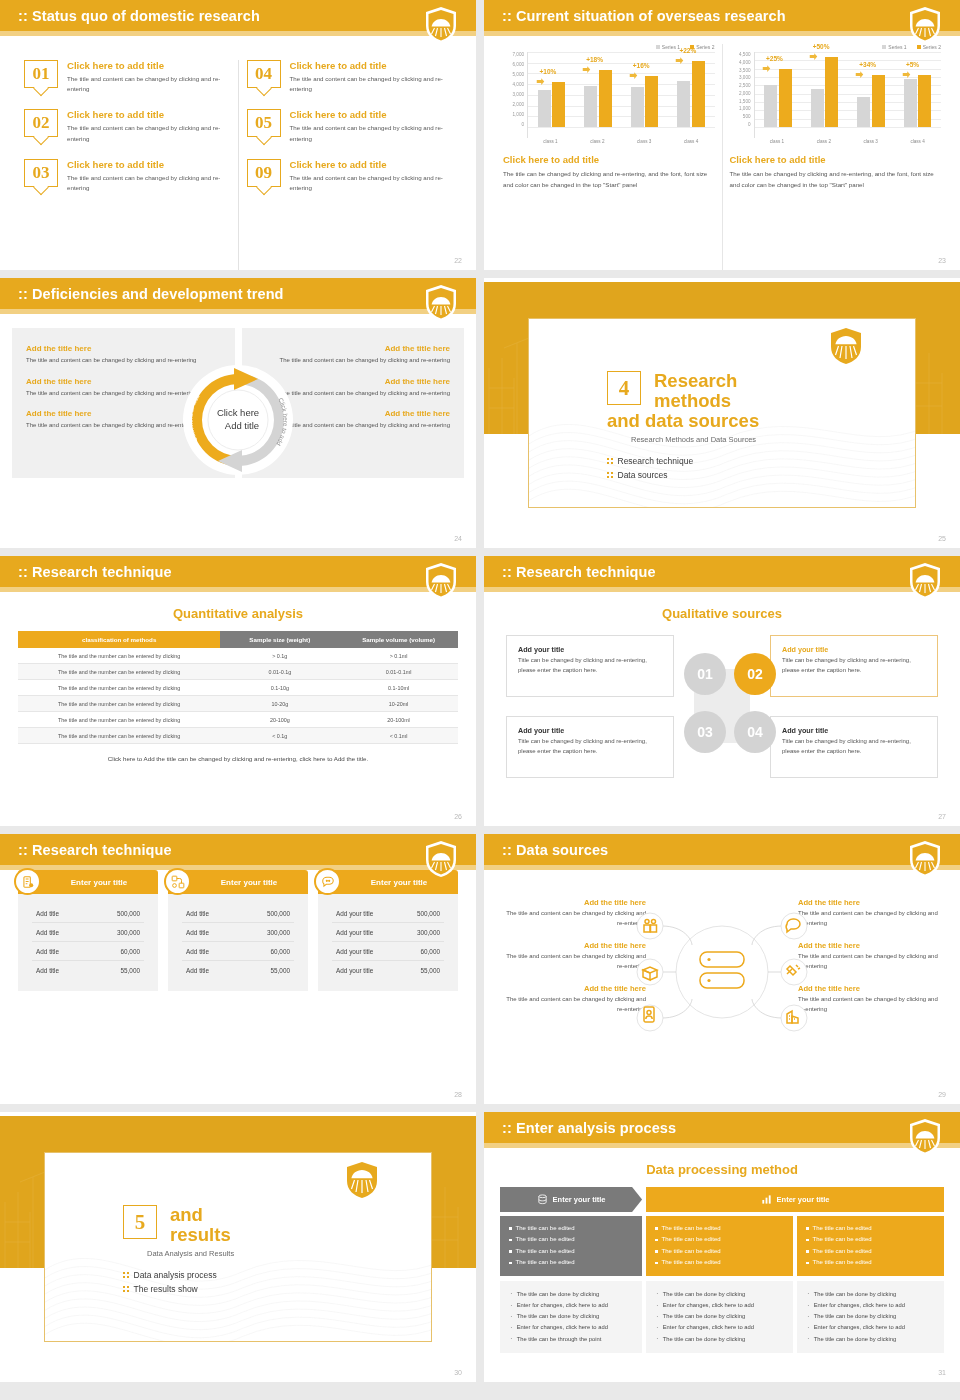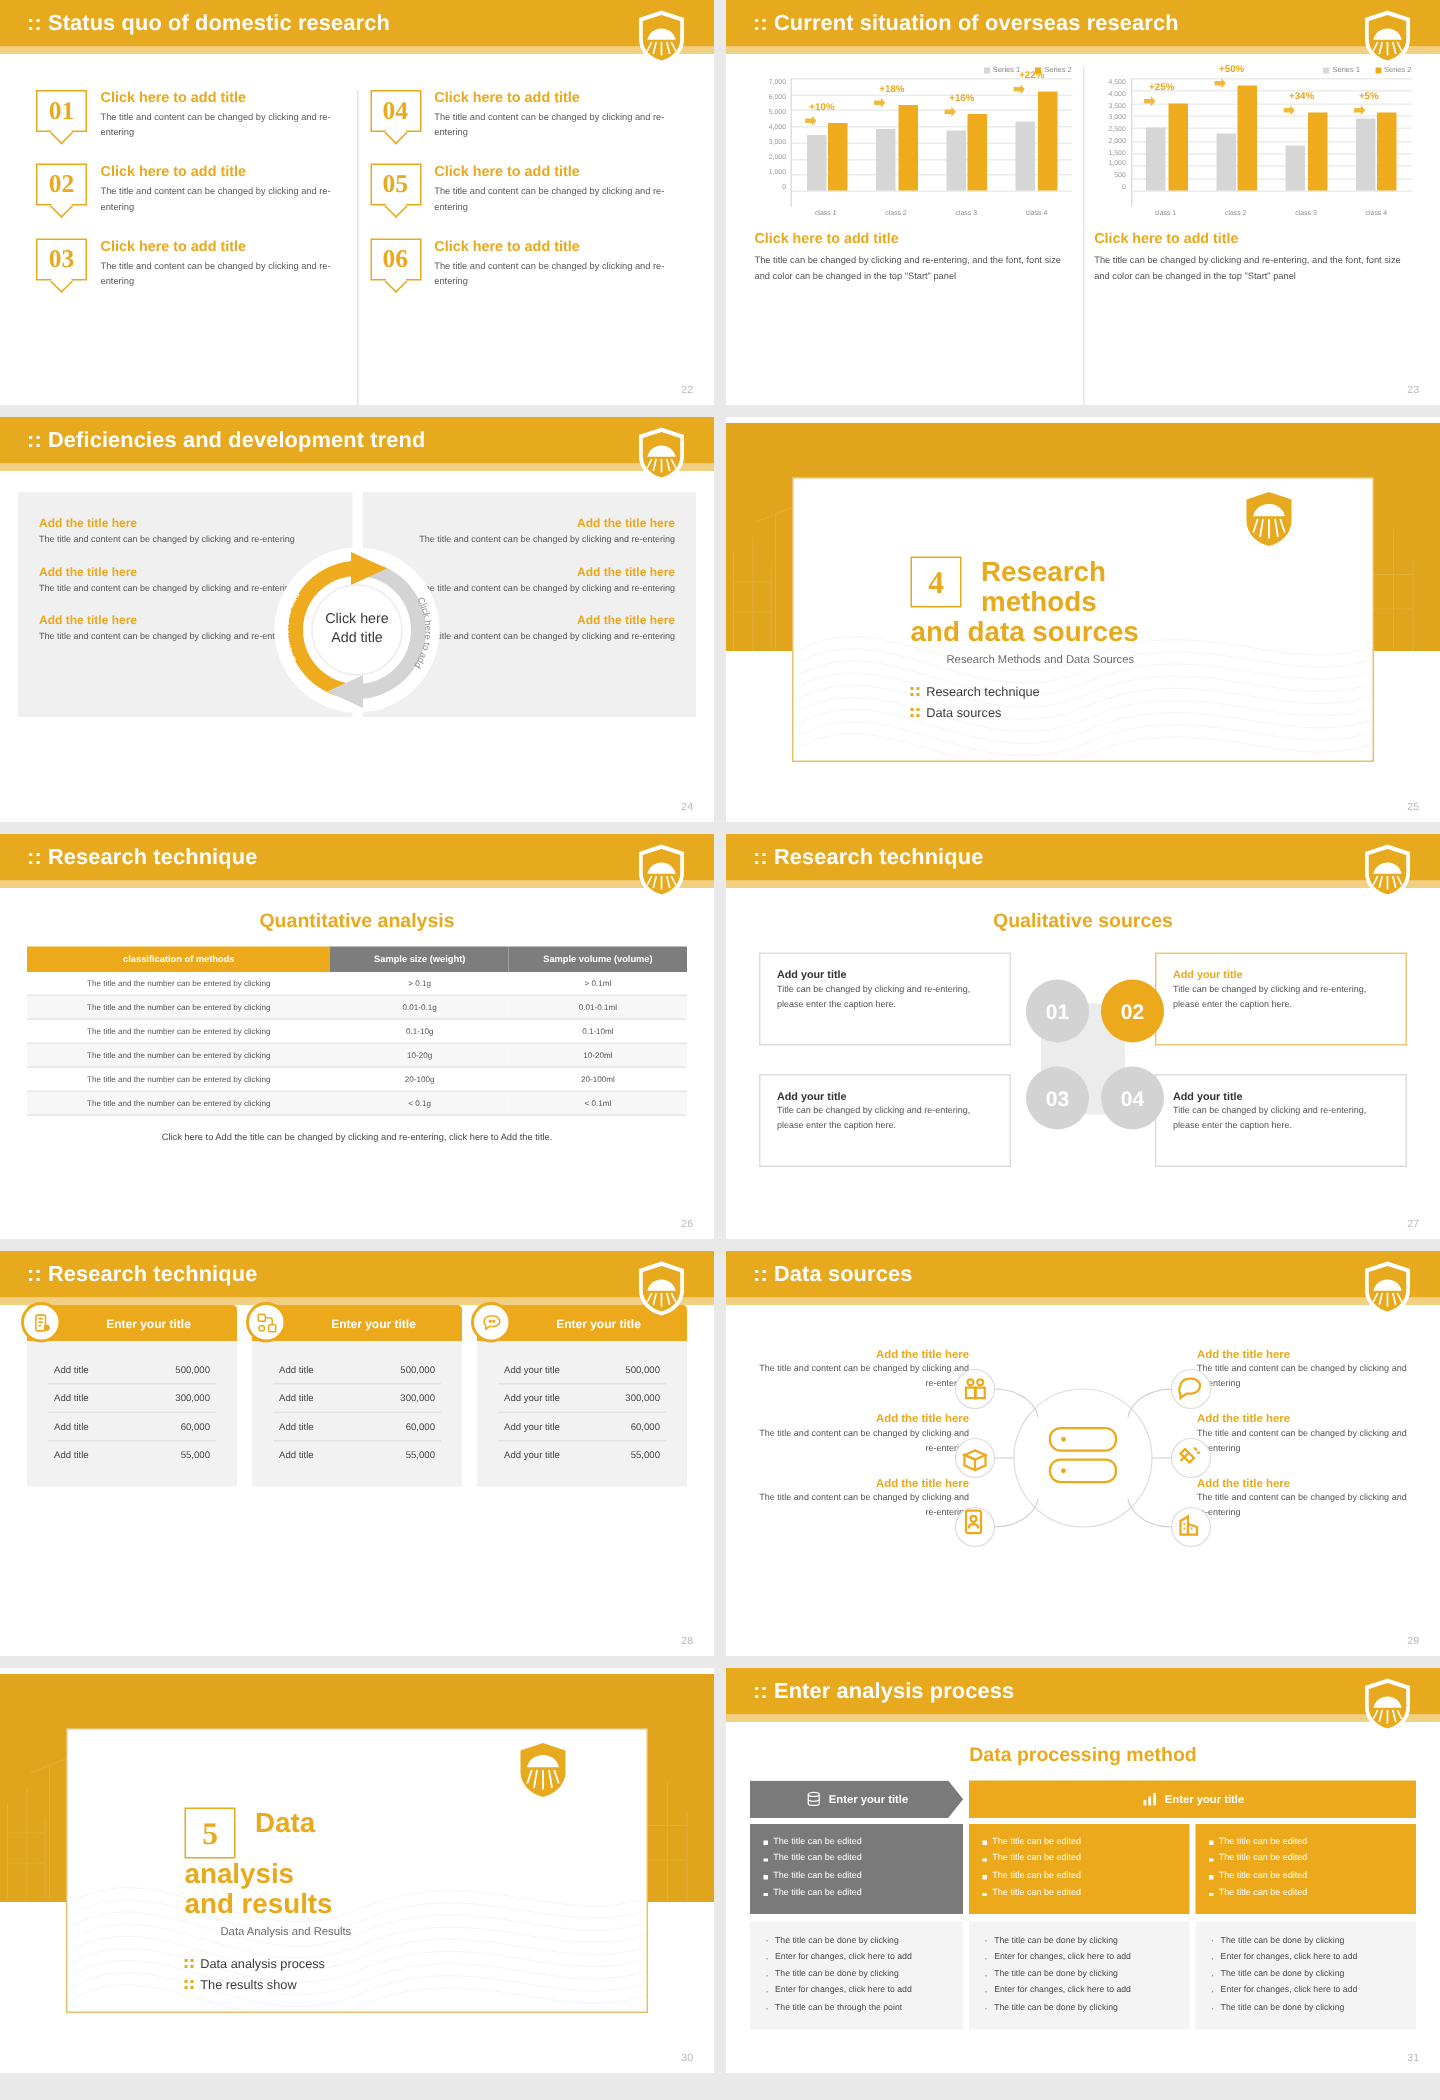--- a/index.html
+++ b/index.html
@@ -70,21 +70,21 @@
   .s3-panels { display:flex; gap:7px; height:150px;}
   .s3-panel { background:#f0f0f0; flex:1; padding:16px 14px; }
   .s3-panel.right { text-align:right; }
   .s3-blk { margin-bottom:11px; }
   .s3-blk h4 { color:#e7a91e; font-size:8px; font-weight:bold; margin-bottom:3px;}
   .s3-blk p { color:#555; font-size:6px; line-height:1.6; }
   .cycle { position:absolute; left:50%; top:50px; transform:translateX(-50%);
            width:112px; height:112px; }
   .cycle svg { width:100%; height:100%; }
   .cyc-center { position:absolute; left:50%; top:50%; transform:translate(-50%,-50%);
-                text-align:center; font-size:9.5px; color:#3b3b3b; line-height:1.35;}
+                text-align:right; font-size:9.5px; color:#3b3b3b; line-height:1.35;}
 
   
   .sec { position:relative; width:100%; height:100%; background:#fff; overflow:hidden;}
   .sec-band { position:absolute; left:0; right:0; top:4px; height:152px; background:#e0a51d;}
   .sec-band::after{ content:""; position:absolute; left:0; right:0; bottom:-18px; height:20px;
     background:linear-gradient(to bottom,#e0a51d 0,#e0a51d 100%); clip-path:polygon(0 0,14% 0,18% 100%,82% 100%,86% 0,100% 0,100% 0,0 0);}
   .sec-lines { position:absolute; inset:0; opacity:.18; }
   .sec-card { position:absolute; left:44px; right:44px; top:40px; bottom:40px;
               background:#fff; border:1px solid #e7c16a; overflow:hidden;}
   .sec-wave { position:absolute; left:0; right:0; bottom:0; height:70%; opacity:.55;}
@@ -234,21 +234,21 @@
             </div>
         </div>
         <div class="s1-item">
           <div class="numbox">05</div>
           <div class="s1-txt">
               <h4>Click here to add title</h4>
           <p>The title and content can be changed by clicking and re-entering</p>
             </div>
         </div>
         <div class="s1-item">
-          <div class="numbox">06</div>
+          <div class="numbox">09</div>
           <div class="s1-txt">
               <h4>Click here to add title</h4>
           <p>The title and content can be changed by clicking and re-entering</p>
             </div>
         </div>
       </div>
     </div>
     <div class="pgnum">22</div>
   </div>
 
@@ -946,21 +946,20 @@
                 <path d="M17 9 C11.5 9 7.2 12.6 6.4 17.2 L27.6 17.2 C26.8 12.6 22.5 9 17 9Z"></path>
               </g>
           <g stroke="#fff" stroke-width="1.2">
                 <path d="M17 19 L17 32M13 19 L11 31M21 19 L23 31M9.5 19 L6.5 28M24.5 19 L27.5 28"></path>
               </g>
             </svg>
         </div>
         <div class="sec-inner">
           <div class="sec-num">5</div>
           <div class="sec-h1">
-            <div>Data analysis</div>
             <div>and results</div>
           </div>
           <div class="sec-sub">Data Analysis and Results</div>
           <ul class="sec-list">
             <li>
               <span class="bulletdots">
                 <span class="bulletcol">
                     <i></i>
                     <i></i>
                   </span>

